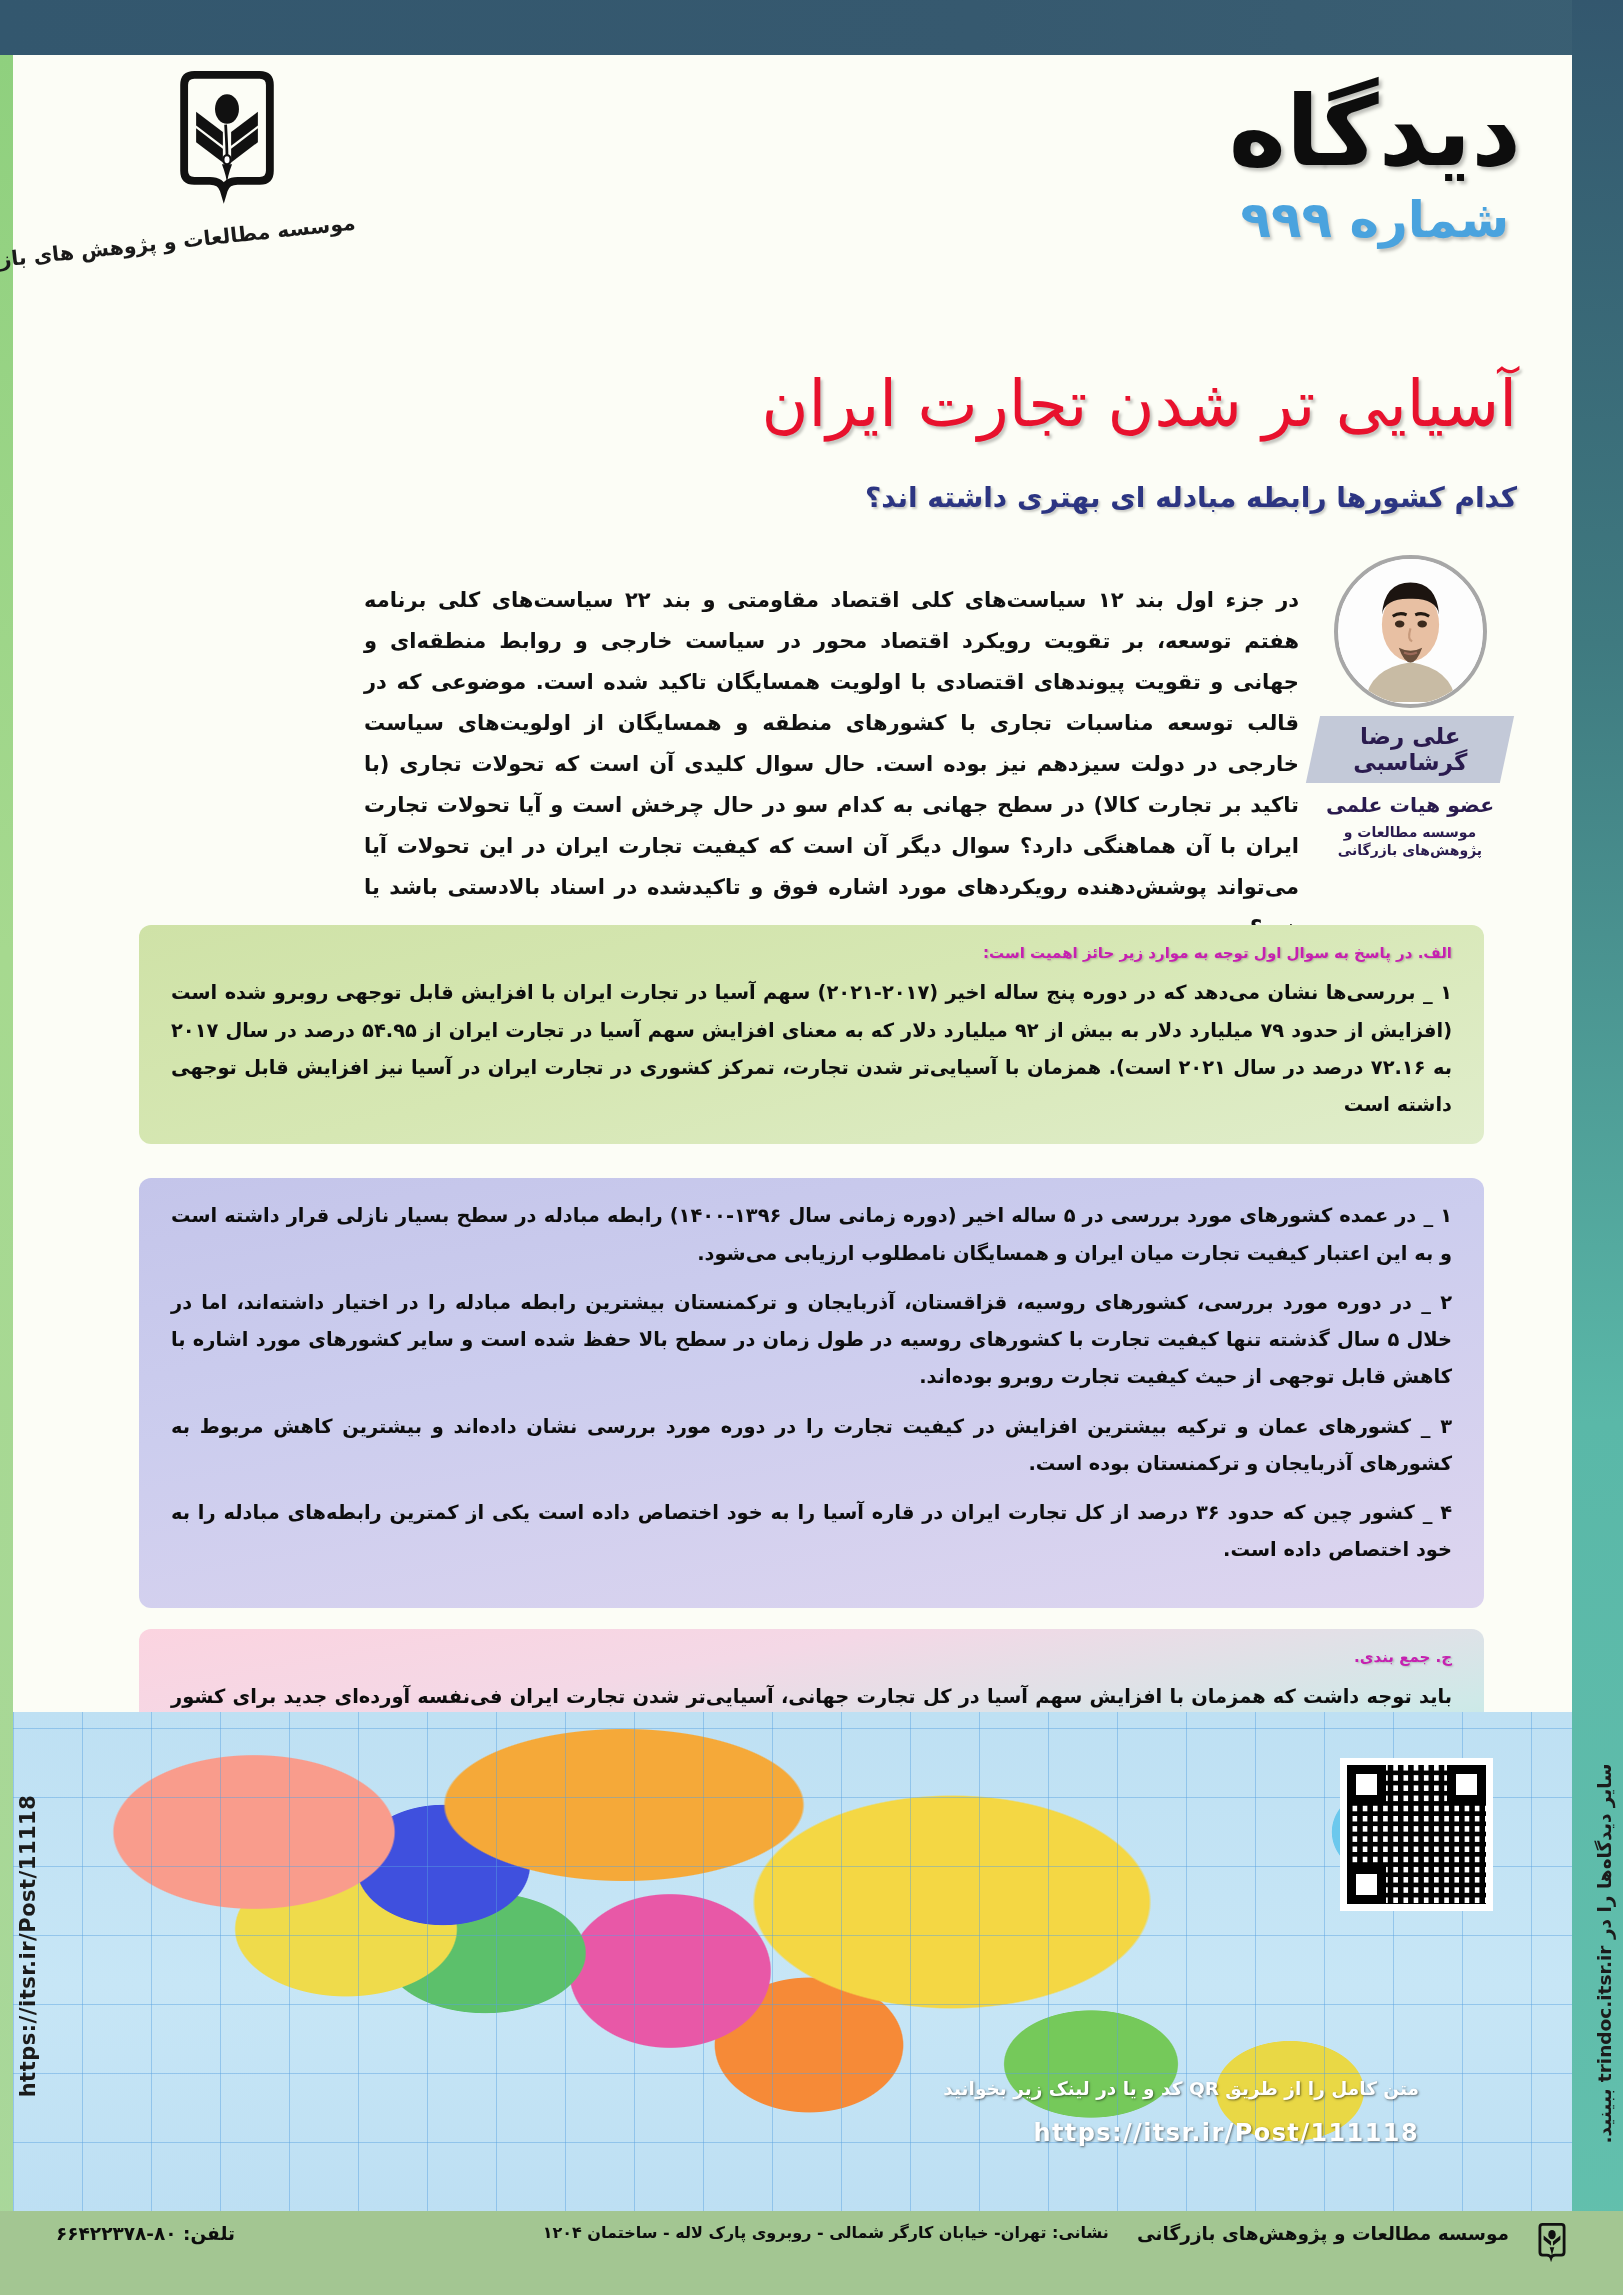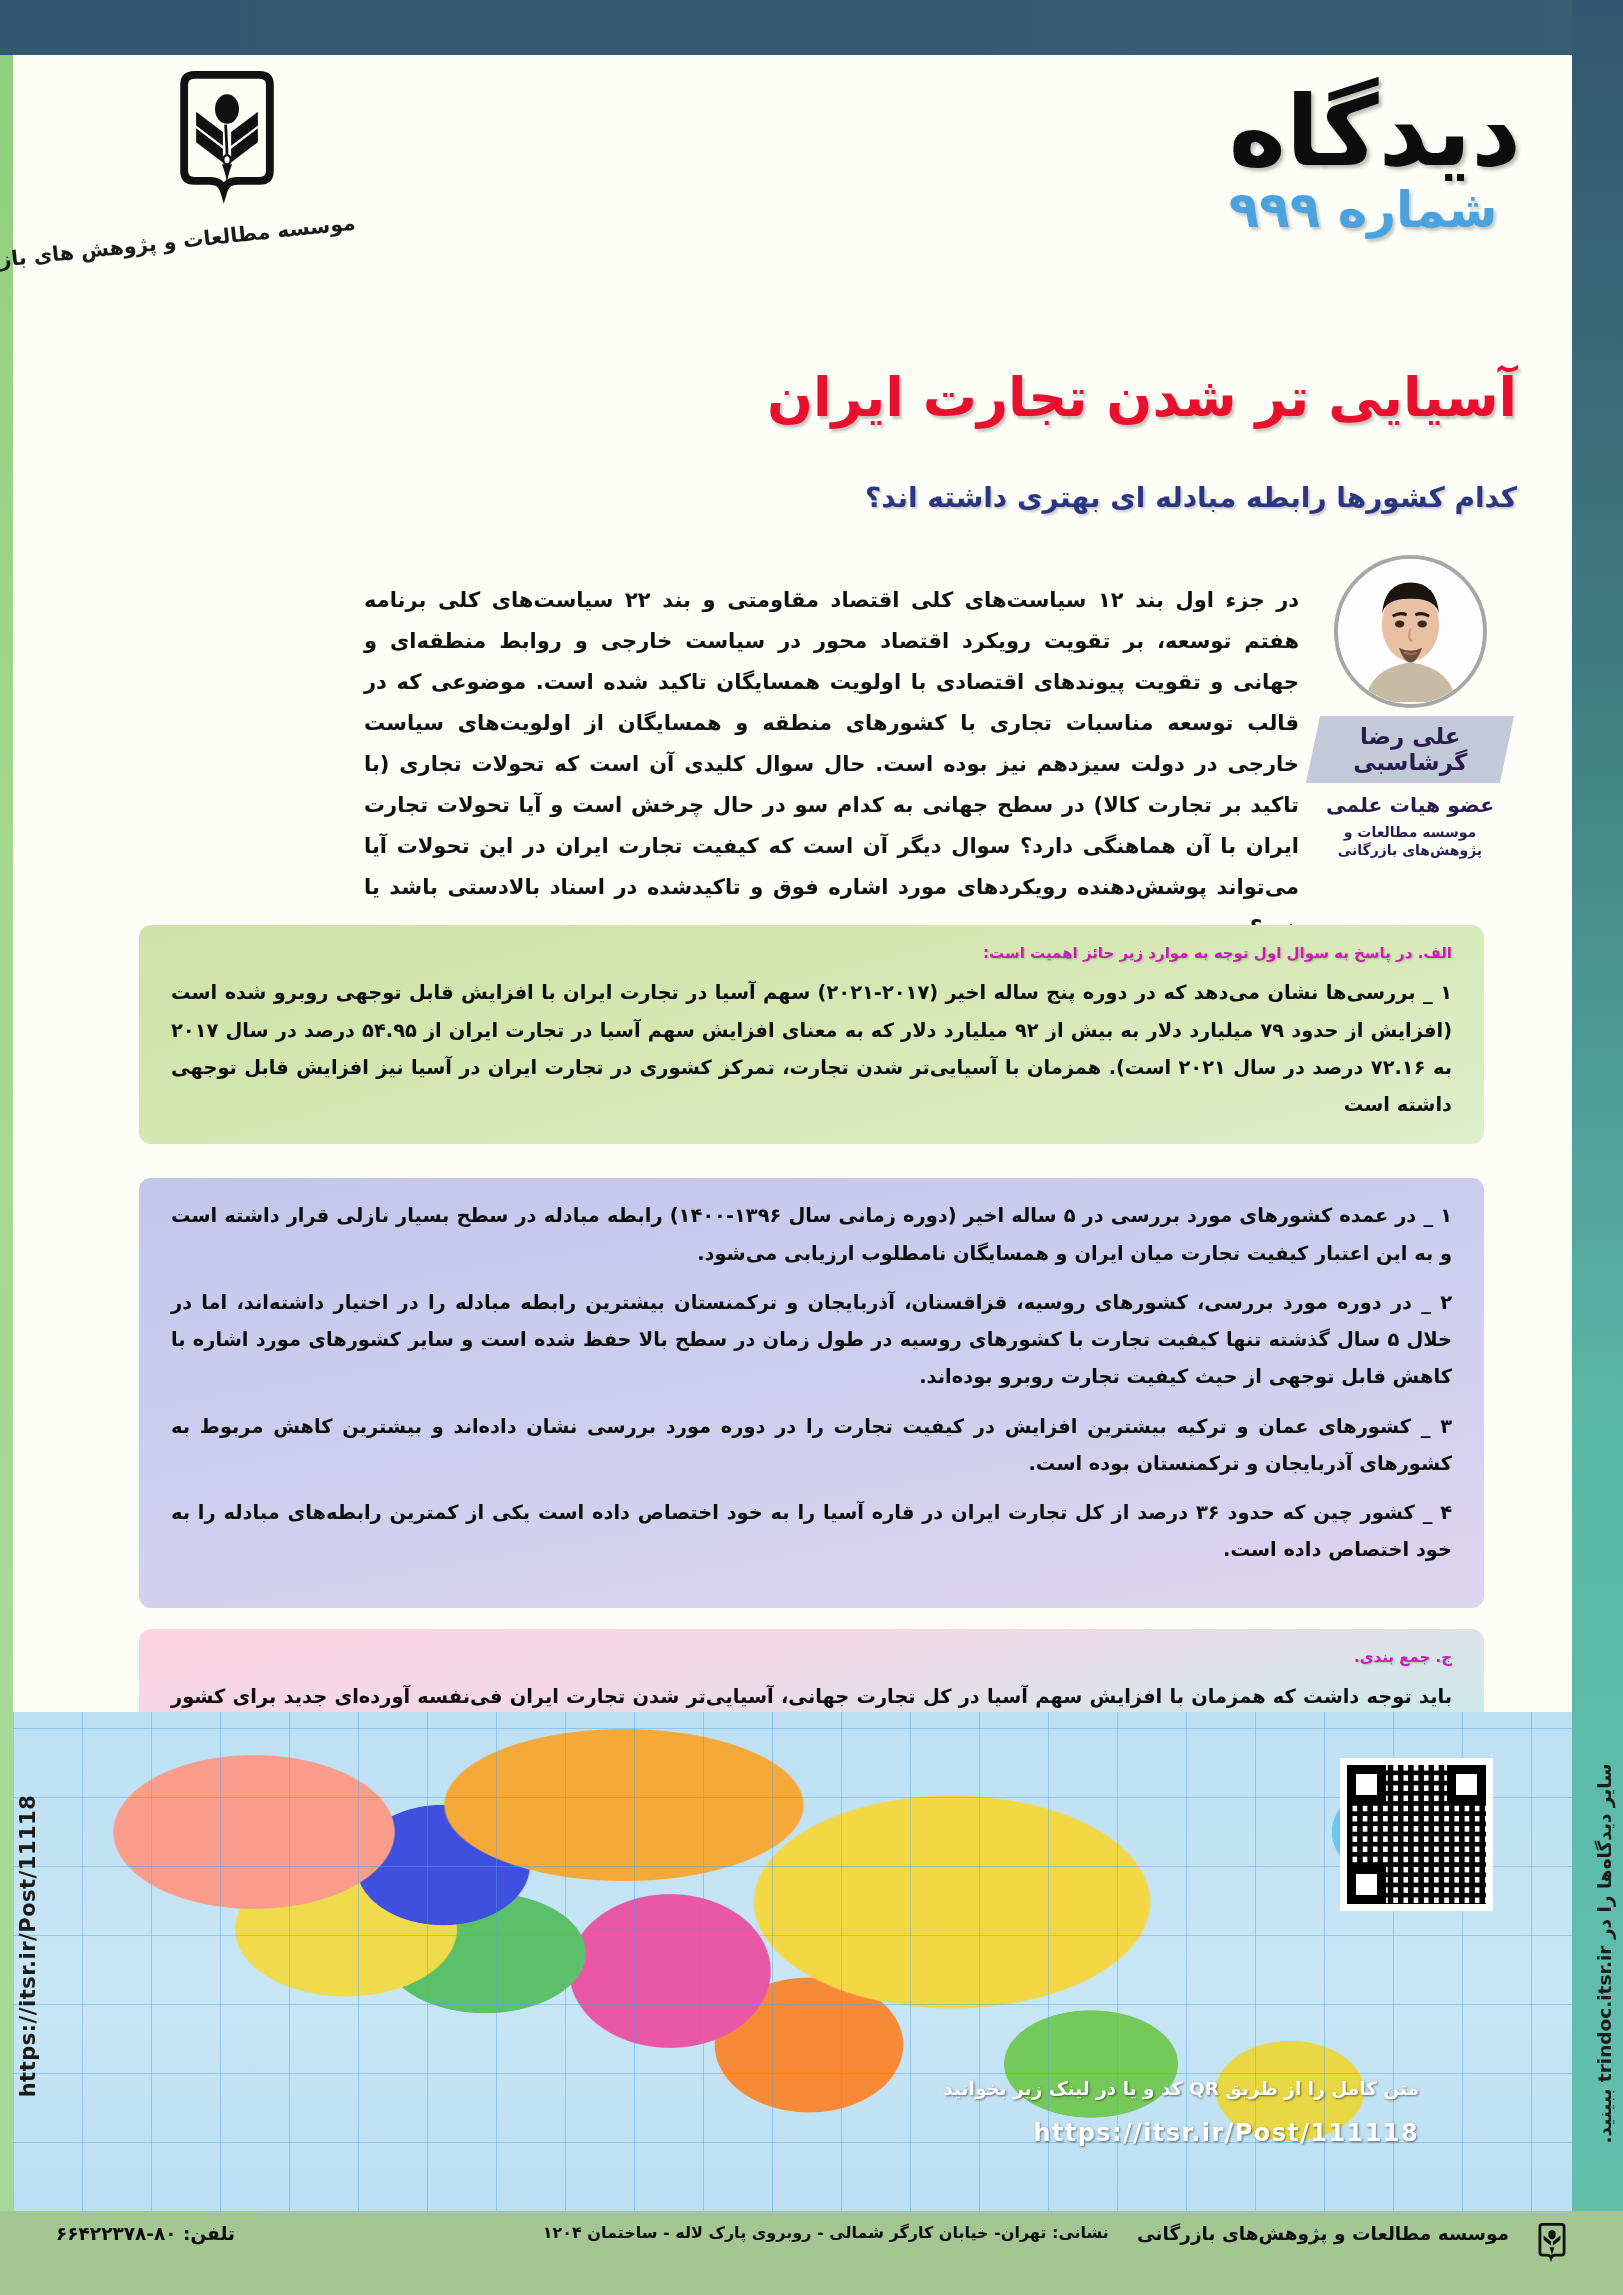--- a/index.html
+++ b/index.html
@@ -50,29 +50,29 @@
     position:absolute;right:102px;top:83px;
     text-align:left;
   }
   .masthead-title{
     font-size:97px;font-weight:900;color:#0d0d0d;letter-spacing:-1.9px;
     line-height:1;
     text-shadow:2.8px 3.2px 3.7px rgba(0,0,0,.25);
     direction:rtl;
   }
   .masthead-issue{
-    margin-top:1px;
+    margin-top:11px;
     font-size:50px;font-weight:900;color:#4aa3de;
     text-shadow:2.3px 2.8px 3.2px rgba(0,0,0,.22);
-    direction:rtl;text-align:left;
+    direction:rtl;text-align:center;
   }
   .headline{
     position:absolute;right:106px;top:366px;left:260px;
     text-align:right;
-    font-size:54px;font-weight:700;color:#e8112d;
+    font-size:64px;font-weight:400;color:#e8112d;
     text-shadow:2.3px 2.8px 2.8px rgba(0,0,0,.22);
     line-height:1.2;
   }
   .subheadline{
     position:absolute;right:106px;top:481px;left:416px;
     text-align:right;
     font-size:28px;font-weight:900;color:#2c3582;
     text-shadow:1.9px 1.9px 2.3px rgba(0,0,0,.2);
   }
 

